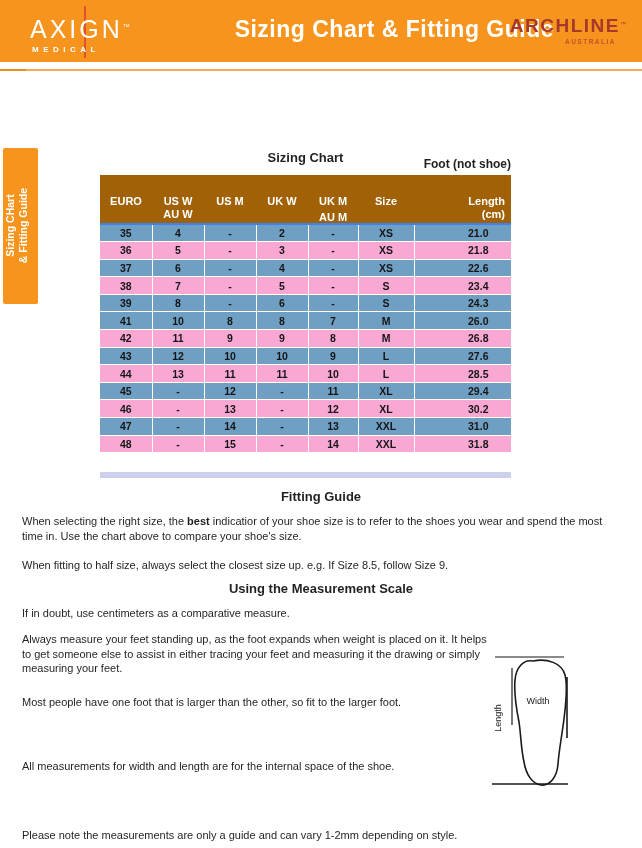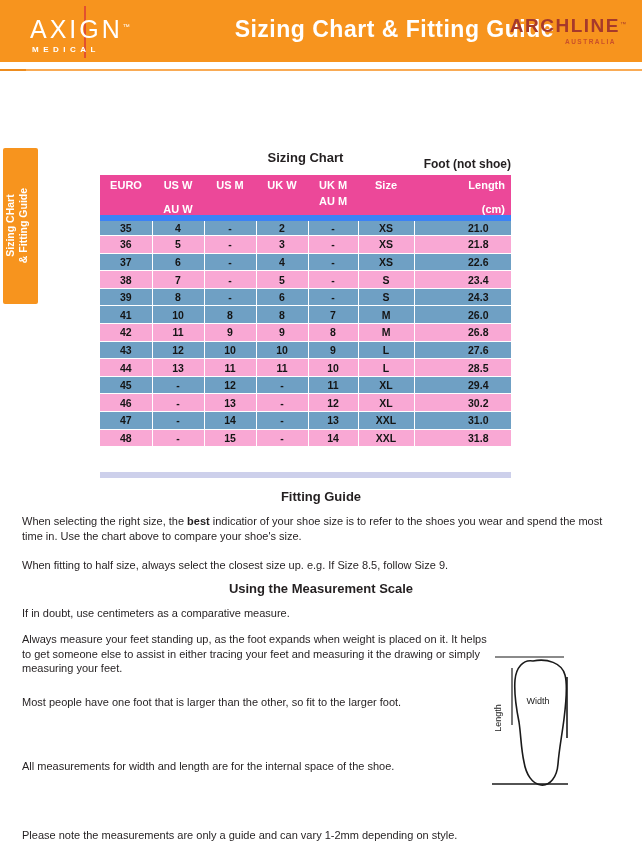--- a/index.html
+++ b/index.html
@@ -25,23 +25,23 @@
   
   .side-tab { position:absolute; left:3px; top:148px; width:35px; height:156px; background:#F7941E; border-radius:2px; }
   .side-tab-text { position:absolute; left:-60px; top:60px; width:156px; height:35px;
      transform:rotate(-90deg); text-align:center; color:#fff; font-weight:bold; font-size:10.5px; line-height:13px; }
 
   
   .chart-title { position:absolute; left:100px; top:150px; width:411px; text-align:center; font-size:13px; font-weight:bold; }
   .foot-note { position:absolute; right:131px; top:157px; font-size:12px; font-weight:bold; }
 
   table.sizing { position:absolute; left:100px; top:175px; width:411px; border-collapse:collapse; table-layout:fixed; }
-  table.sizing th { background:#ec4899; color:#fff; font-size:11px; font-weight:bold; vertical-align:top;
-     padding-top:4px; height:36px; text-align:center; border-bottom:6px solid #3b82f6; }
-  table.sizing th .l2 { margin-top:12px; }
+  table.sizing th { background:#a16207; color:#fff; font-size:11px; font-weight:bold; vertical-align:top;
+     padding-top:20px; height:36px; text-align:center; border-bottom:2px solid #3b82f6; }
+  table.sizing th .l2 { margin-top:1px; }
   table.sizing th.col-ukm .l2 { margin-top:4px; }
   table.sizing th.col-len { text-align:right; padding-right:6px; }
   table.sizing td { font-size:10.5px; font-weight:bold; color:#151515; text-align:center; height:17.6px;
      border-right:1.5px solid #fff; border-bottom:1px solid #fff; }
   table.sizing td:last-child { border-right:none; padding-left:31px; }
   tr.row-a td { background:#6FA0C4; }
   tr.row-b td { background:#f9a8d4; }
   .table-tail { position:absolute; left:100px; top:472px; width:411px; height:6px; background:#CDD0EB; }
 
   

